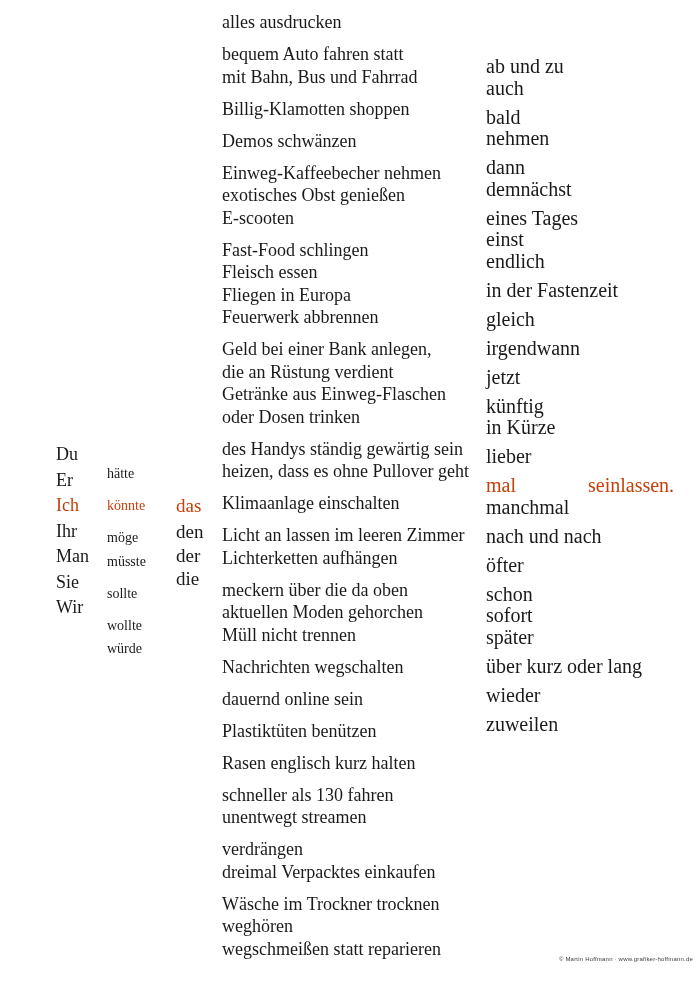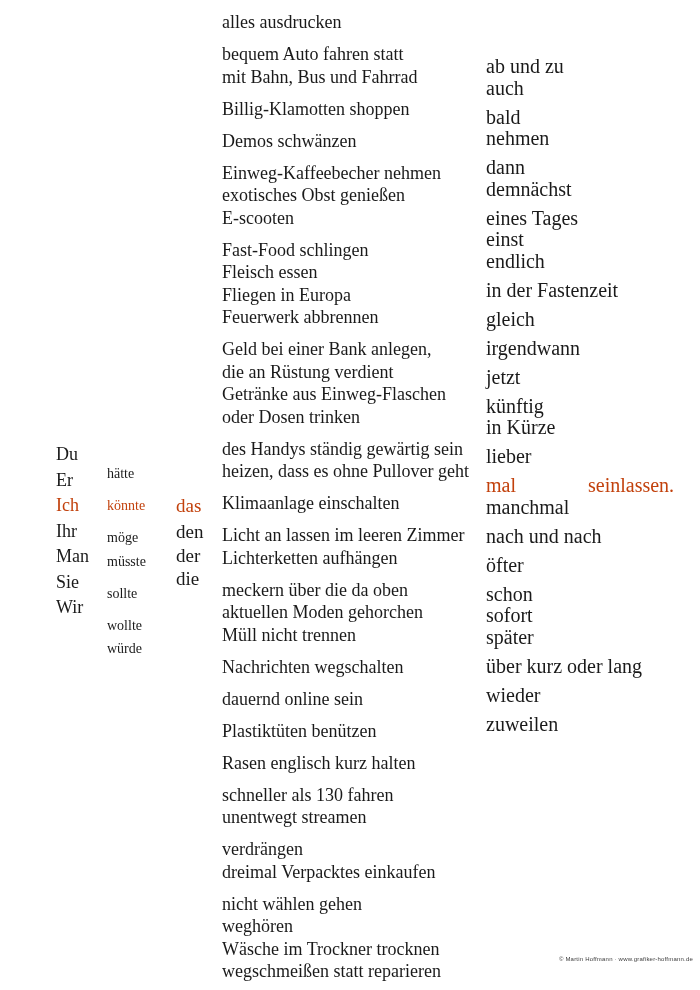--- a/index.html
+++ b/index.html
@@ -154,23 +154,22 @@
       </div>
       <div class="group">
         <div class="line">schneller als 130 fahren</div>
         <div class="line">unentwegt streamen</div>
       </div>
       <div class="group">
         <div class="line">verdrängen</div>
         <div class="line">dreimal Verpacktes einkaufen</div>
       </div>
       <div class="group">
-        <div class="line">nicht wählen gehen</div>
+        <div class="line">Wäsche im Trockner trocknen</div>
         <div class="line">weghören</div>
-        <div class="line">Wäsche im Trockner trocknen</div>
         <div class="line">wegschmeißen statt reparieren</div>
       </div>
     </section>
 
   <section class="col" id="col-adverbs">
       <div class="group">
         <div class="line">ab und zu</div>
         <div class="line">auch</div>
       </div>
       <div class="group">

